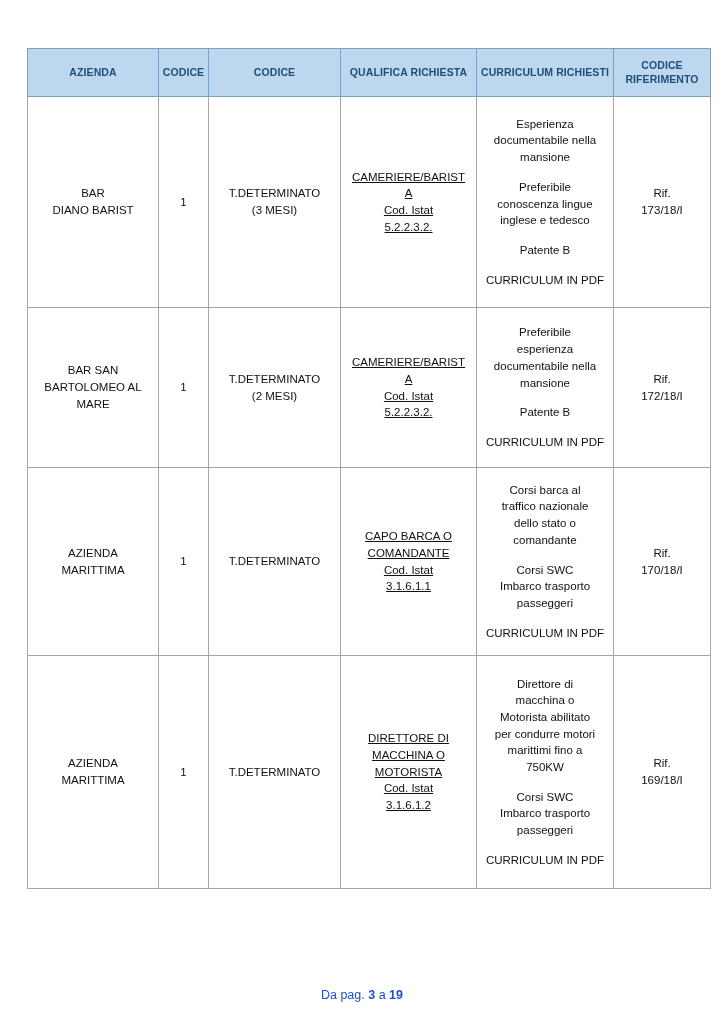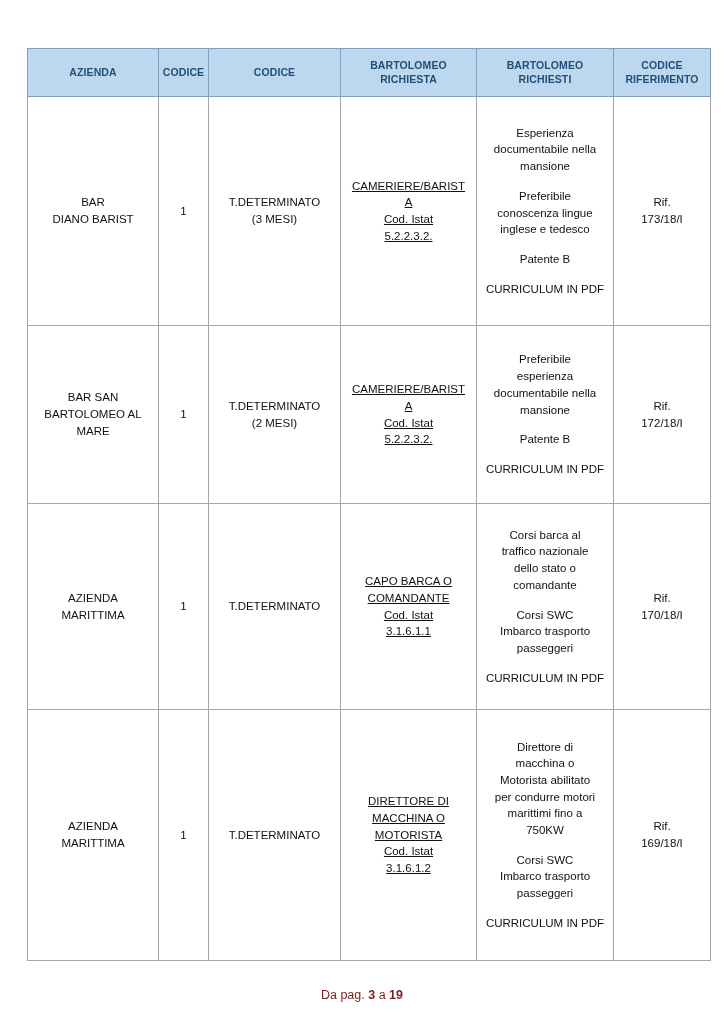--- a/index.html
+++ b/index.html
@@ -63,21 +63,21 @@
     height: 43px;
     padding: 2px 3px;
     border: 1px solid #7f9fbf;
   }
 
   table.jobs tbody td {
     border: 1px solid #a6a6a6;
     font-size: 11.5px;
     line-height: 1.45;
     color: #111111;
-    padding: 16px 4px;
+    padding: 7px 4px;
   }
 
   .cell-lines {
     white-space: pre-line;
   }
 
   .c-azienda-cell { font-size: 11.5px; }
   .c-posti-cell   { font-size: 11.5px; }
   .c-durata-cell  { font-size: 11.5px; }
   .c-qualifica-cell { font-size: 11.5px; text-decoration: underline; }
@@ -92,21 +92,21 @@
   .req-block { margin: 0; }
   .req-gap { height: 13px; }
 
   .footer {
     position: absolute;
     left: 0;
     top: 980px;
     width: 724px;
     text-align: center;
     font-size: 12.5px;
-    color: #7f1d1d;
+    color: #1d4ed8;
   }
   .footer b { font-weight: bold; }
 
   .row-1 td { height: 196px; }
   .row-2 td { height: 145px; }
   .row-3 td { height: 173px; }
   .row-4 td { height: 218px; }
 </style>
 </head>
 <body>
@@ -121,22 +121,22 @@
         <col class="c-durata">
         <col class="c-qualifica">
         <col class="c-requisiti">
         <col class="c-codice">
       </colgroup>
       <thead>
         <tr>
           <th class="cell-lines">AZIENDA</th>
           <th class="cell-lines">CODICE</th>
           <th class="cell-lines">CODICE</th>
-          <th class="cell-lines">BARTOLOMEO RICHIESTA</th>
-          <th class="cell-lines">BARTOLOMEO RICHIESTI</th>
+          <th class="cell-lines">QUALIFICA RICHIESTA</th>
+          <th class="cell-lines">CURRICULUM RICHIESTI</th>
           <th class="cell-lines">CODICE
 RIFERIMENTO</th>
         </tr>
       </thead>
       <tbody>
 
         <tr class="row-1">
           <td class="c-azienda-cell cell-lines">BAR
 DIANO BARIST</td>
           <td class="c-posti-cell cell-lines">1</td>

